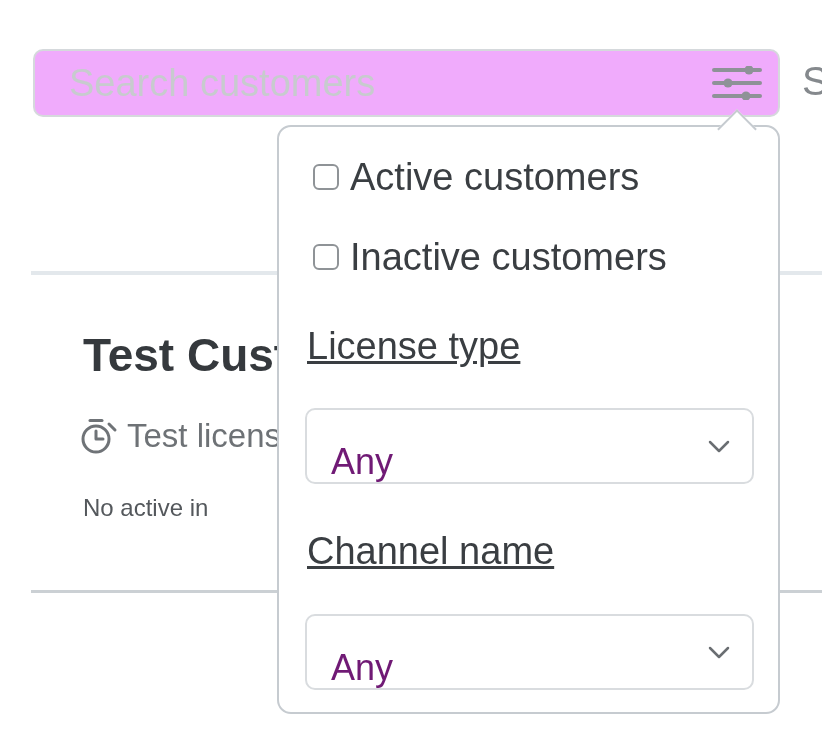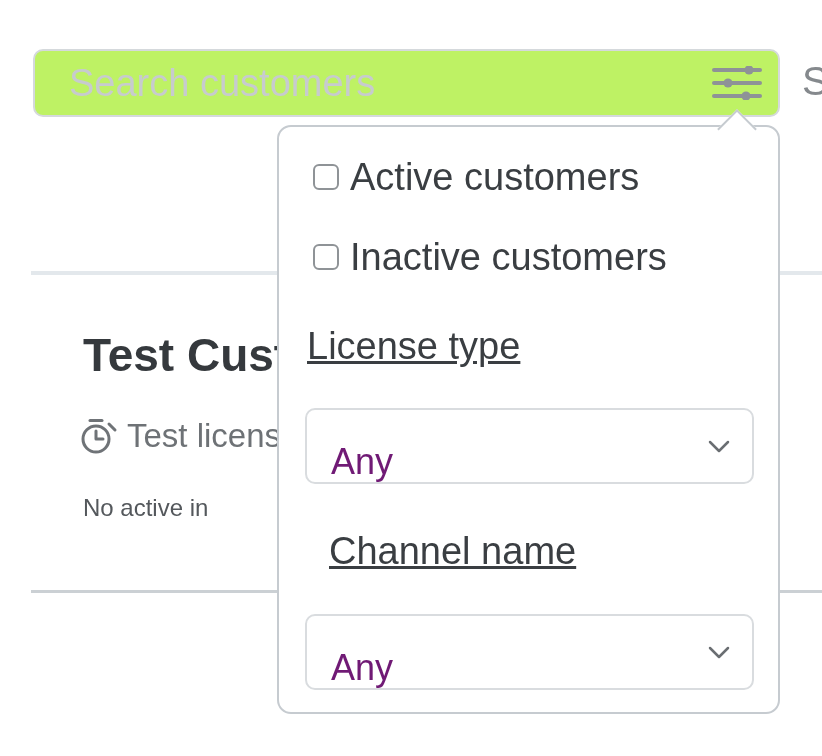--- a/index.html
+++ b/index.html
@@ -25,21 +25,21 @@
     font-size:33px; color:#6e7276; white-space:nowrap;
   }
   .status-text {
     position:absolute; left:83px; top:495px; z-index:1;
     font-size:24px; color:#54585c; line-height:1.1; white-space:nowrap;
   }
 
   
   .search-box {
     position:absolute; left:33px; top:49px; width:747px; height:68px; z-index:2;
-    background:#bef264; border:2px solid #d5d9dc; border-radius:10px;
+    background:#f0abfc; border:2px solid #d5d9dc; border-radius:10px;
     display:flex; align-items:center;
   }
   .search-input {
     flex:1; height:100%; border:none; outline:none; background:transparent;
     padding:0 80px 0 34px; font-family:inherit; font-size:38px; color:#55595d;
   }
   .search-input::placeholder { color:#c7cbce; opacity:1; }
   .filter-btn {
     position:absolute; right:14px; top:12px; width:54px; height:40px;
     background:none; border:none; display:flex; align-items:center; justify-content:center;
@@ -68,21 +68,21 @@
   .check-row-1 { top:27px; }
   .check-row-2 { top:107px; }
   .cb {
     width:26px; height:26px; flex:none;
     border:2.5px solid #8f9397; border-radius:6px; background:#fff;
   }
   .check-label { font-size:38px; color:#3a3e42; line-height:46px; }
 
   .field-label { position:absolute; left:28px; font-size:38px; color:#3a3e42; line-height:1.2;text-decoration:underline; }
   .label-license { top:197px; }
-  .label-channel { top:402px;margin-left:22px; }
+  .label-channel { top:402px; }
 
   .select {
     position:absolute; left:26px; width:449px; height:76px;
     border:2px solid #d9dcdf; border-radius:10px; background:#fff;
     display:flex; align-items:center; padding:0 22px 0 24px; cursor:pointer;
   }
   .select-license { top:281px; }
   .select-channel { top:487px; }
   .select-value { font-size:36px; color:#701a75;margin-top:32px; }
   .select .chev { margin-left:auto; }

